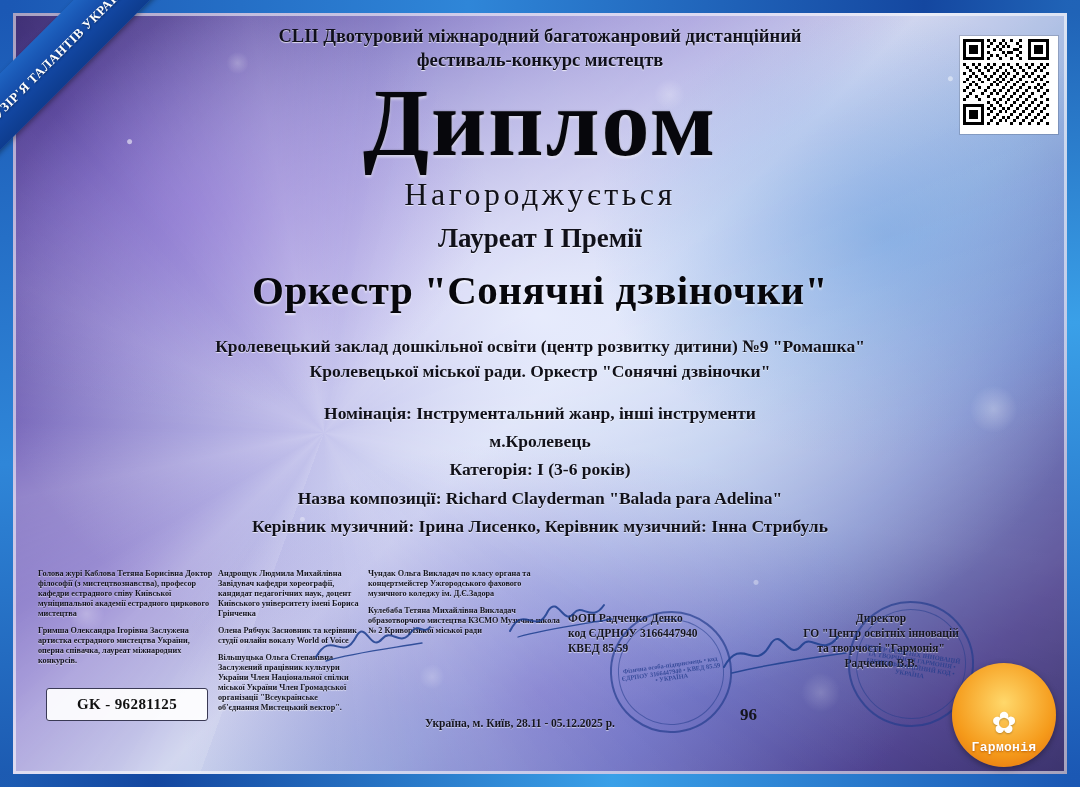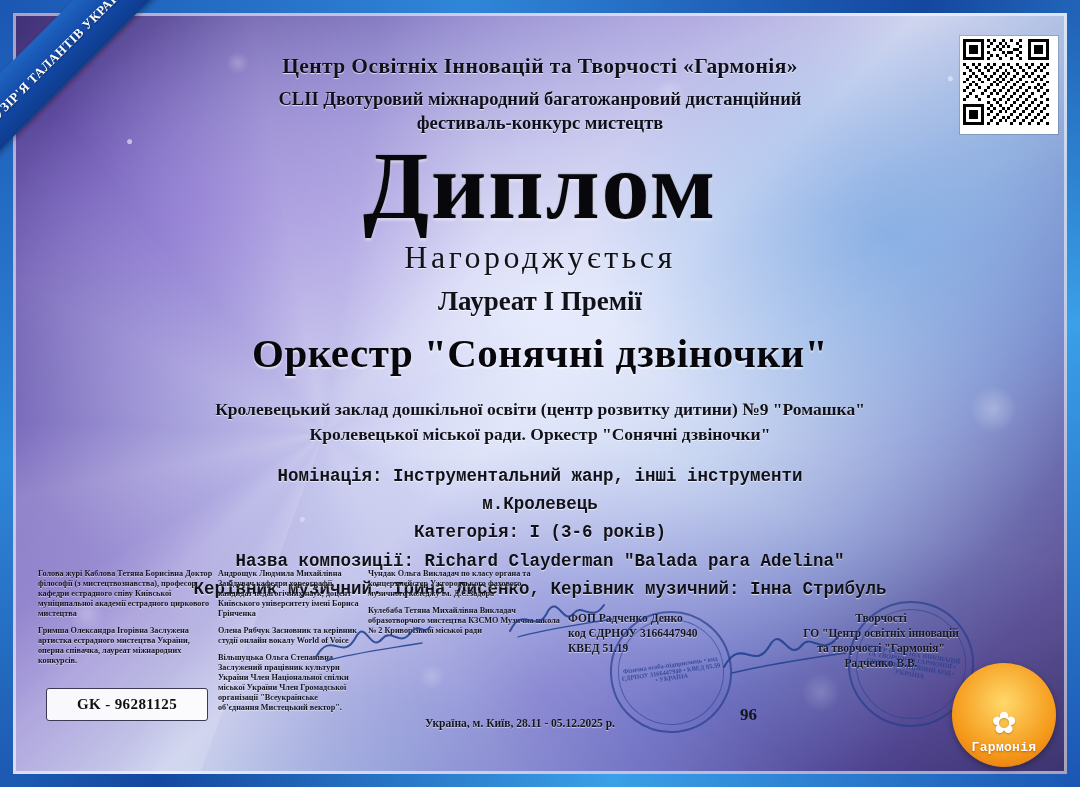--- a/index.html
+++ b/index.html
@@ -161,21 +161,20 @@
     font-weight: bold;
     line-height: 1.45;
     text-shadow: 0 1px 1px rgba(255,255,255,0.7);
   }
   .details {
     margin-top: 14px;
     font-size: 17.5px;
     font-weight: bold;
     line-height: 1.62;
     text-shadow: 0 1px 1px rgba(255,255,255,0.7);
-    font-family: Liberation Mono, monospace;
   }
 
   
   #qr {
     position: absolute;
     right: 22px;
     top: 36px;
     width: 92px;
     height: 92px;
     background: #fff;
@@ -571,21 +570,20 @@
           <rect x="19" y="28" width="1" height="1"></rect>
           <rect x="22" y="28" width="1" height="1"></rect>
           <rect x="25" y="28" width="1" height="1"></rect>
           <rect x="28" y="28" width="1" height="1"></rect>
       </g>
     </svg>
   </div>
 
   <div id="content">
 
-    <div class="org-title">Центр Освітніх Інновацій та Творчості «Гармонія»</div>
 
     <div class="fest-line">
       <div>CLII Двотуровий міжнародний багатожанровий дистанційний</div>
       <div>фестиваль-конкурс мистецтв</div>
     </div>
 
     <div class="diploma-word">Диплом</div>
 
     <div class="awarded">Нагороджується</div>
     <div class="laureate">Лауреат I Премії</div>
@@ -619,25 +617,25 @@
     </div>
 
     <div class="jury-col" id="jury-col-3">
       <p>Чундак Ольга Викладач по класу органа та концертмейстер Ужгородського фахового музичного коледжу ім. Д.Є.Задора</p>
       <p>Кулебаба Тетяна Михайлівна Викладач образотворчого мистецтва КЗСМО Музична школа № 2 Криворізької міської ради</p>
     </div>
 
     <div class="signer-block" id="fop-block">
       <div>ФОП Радченко Денко</div>
       <div>код ЄДРНОУ 3166447940</div>
-      <div>КВЕД 51.19</div>
+      <div>КВЕД 85.59</div>
     </div>
 
     <div class="signer-block" id="dir-block">
-      <div>Творчості</div>
+      <div>Директор</div>
       <div>ГО "Центр освітніх інновацій</div>
       <div>та творчості "Гармонія"</div>
       <div>Радченко В.В.</div>
     </div>
 
     <div id="serial">GK - 96281125</div>
     <div id="place-date">Україна, м. Київ, 28.11 - 05.12.2025 р.</div>
     <div id="page-number">96</div>
 
     <div class="stamp" id="stamp-fop">

